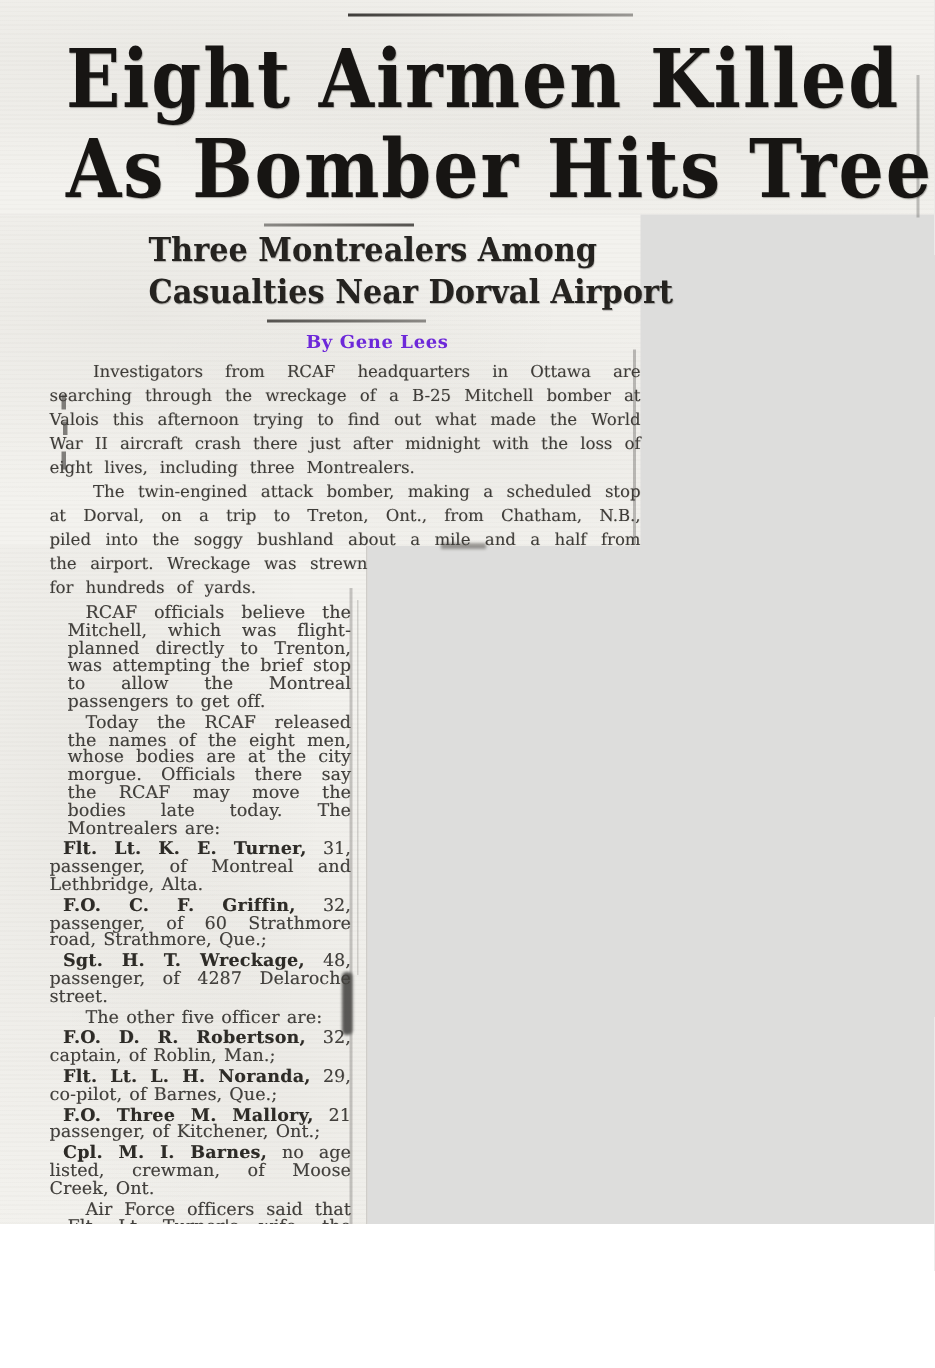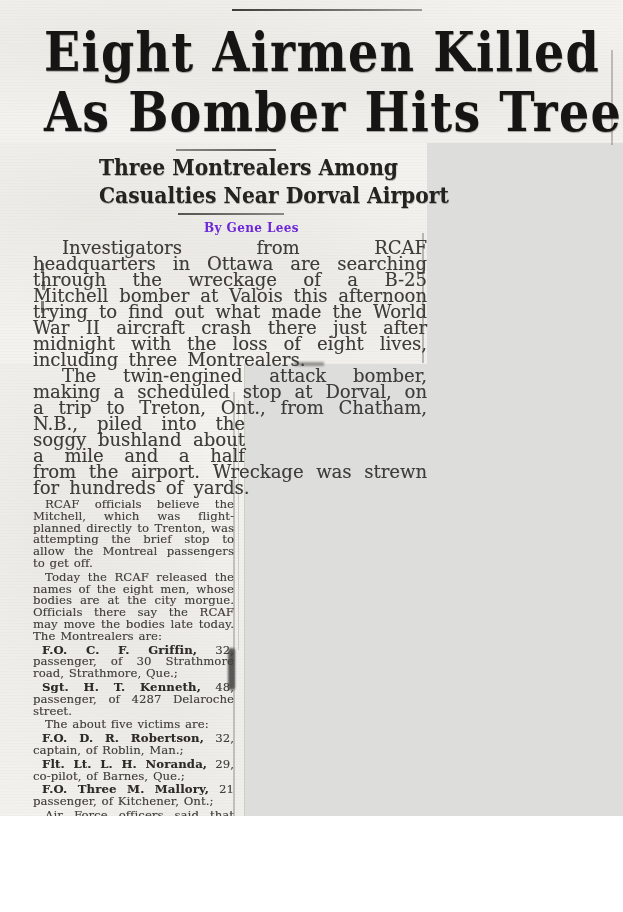--- a/index.html
+++ b/index.html
@@ -36,28 +36,28 @@
   .headline{position:absolute;left:44px;top:22px;font-weight:700;font-size:54px;line-height:60px;
             color:#171513;letter-spacing:1.5px;transform:scaleX(.88);transform-origin:left top;
             white-space:nowrap;text-shadow:.5px .8px .8px rgba(25,22,18,.35);}
   .subhead{position:absolute;left:99px;top:153px;font-weight:700;font-size:22px;line-height:28px;
            color:#252320;transform:scaleX(.92);transform-origin:left top;white-space:nowrap;
            text-shadow:.4px .5px .6px rgba(30,27,22,.3);}
   .byline{position:absolute;left:204px;top:221px;font-weight:700;font-size:12px;color:#6d28d9;
           letter-spacing:.4px;}
   
   .body-flow{position:absolute;left:33px;top:240px;width:394px;color:#3e3c38;}
-  .lead-para{margin:0;font-size:18px;line-height:16px;text-align:justify;word-spacing:4.5px;
+  .lead-para{margin:0;font-size:11px;line-height:16px;text-align:justify;word-spacing:4.5px;
              text-indent:29px;text-shadow:.3px .3px .5px rgba(70,64,56,.35);}
   .tear-spacer{float:right;width:0;height:48px;}
   .tear-block{float:right;clear:right;width:182px;height:36px;}
   .narrow-col{width:201px;margin-top:3px;font-size:11.6px;line-height:11.8px;color:#413f3c;
               text-align:justify;word-spacing:1px;letter-spacing:.1px;
               text-shadow:.3px .3px .4px rgba(70,64,56,.4);}
-  .col-para{margin:0 0 2px 0;text-indent:12px;}
+  .col-para{margin:0 0 2px 12px;text-indent:12px;}
   .victim{margin:0 0 2px 0;text-indent:9px;}
   .victim b{color:#2d2b27;letter-spacing:.2px;}
 </style>
 </head>
 <body>
 
 <div class="stage">
 
   <div class="paper paper-top"></div>
   <div class="paper paper-mid"></div>
@@ -93,27 +93,29 @@
     <p class="lead-para">
       <span class="tear-spacer"></span>
       <span class="tear-block"></span>
       <span>The twin-engined attack bomber, making a scheduled stop at Dorval, on a trip to Treton, Ont., from Chatham, N.B., piled into the soggy bushland about a mile and a half from the airport. Wreckage was strewn for hundreds of yards.</span>
     </p>
 
     <div class="narrow-col">
       <p class="col-para">RCAF officials believe the Mitchell, which was flight-planned directly to Trenton, was attempting the brief stop to allow the Montreal passengers to get off.</p>
       <p class="col-para">Today the RCAF released the names of the eight men, whose bodies are at the city morgue. Officials there say the RCAF may move the bodies late today. The Montrealers are:</p>
 
-      <p class="victim"><b>F.O. C. F. Griffin,</b><span> 32, passenger, of 30 Strathmore road, Strathmore, Que.;</span></p>
-      <p class="victim"><b>Sgt. H. T. Kenneth,</b><span> 48, passenger, of 4287 Delaroche street.</span></p>
+      <p class="victim"><b>Flt. Lt. K. E. Turner,</b><span> 31, passenger, of Montreal and Lethbridge, Alta.</span></p>
+      <p class="victim"><b>F.O. C. F. Griffin,</b><span> 32, passenger, of 60 Strathmore road, Strathmore, Que.;</span></p>
+      <p class="victim"><b>Sgt. H. T. Wreckage,</b><span> 48, passenger, of 4287 Delaroche street.</span></p>
 
-      <p class="col-para">The about five victims are:</p>
+      <p class="col-para">The other five officer are:</p>
 
       <p class="victim"><b>F.O. D. R. Robertson,</b><span> 32, captain, of Roblin, Man.;</span></p>
       <p class="victim"><b>Flt. Lt. L. H. Noranda,</b><span> 29, co-pilot, of Barnes, Que.;</span></p>
       <p class="victim"><b>F.O. Three M. Mallory,</b><span> 21 passenger, of Kitchener, Ont.;</span></p>
+      <p class="victim"><b>Cpl. M. I. Barnes,</b><span> no age listed, crewman, of Moose Creek, Ont.</span></p>
 
       <p class="col-para">Air Force officers said that Flt. Lt. Turner's wife, the former Constance Lois Clarke of 4046 Van Horne avenue, lives with their two sons — Kenneth, six, and Lloyd, three — in the married quarters at Trenton, where the officer was based.</p>
 
     </div>
   </div>
 
 </div>
 
 </body></html>

